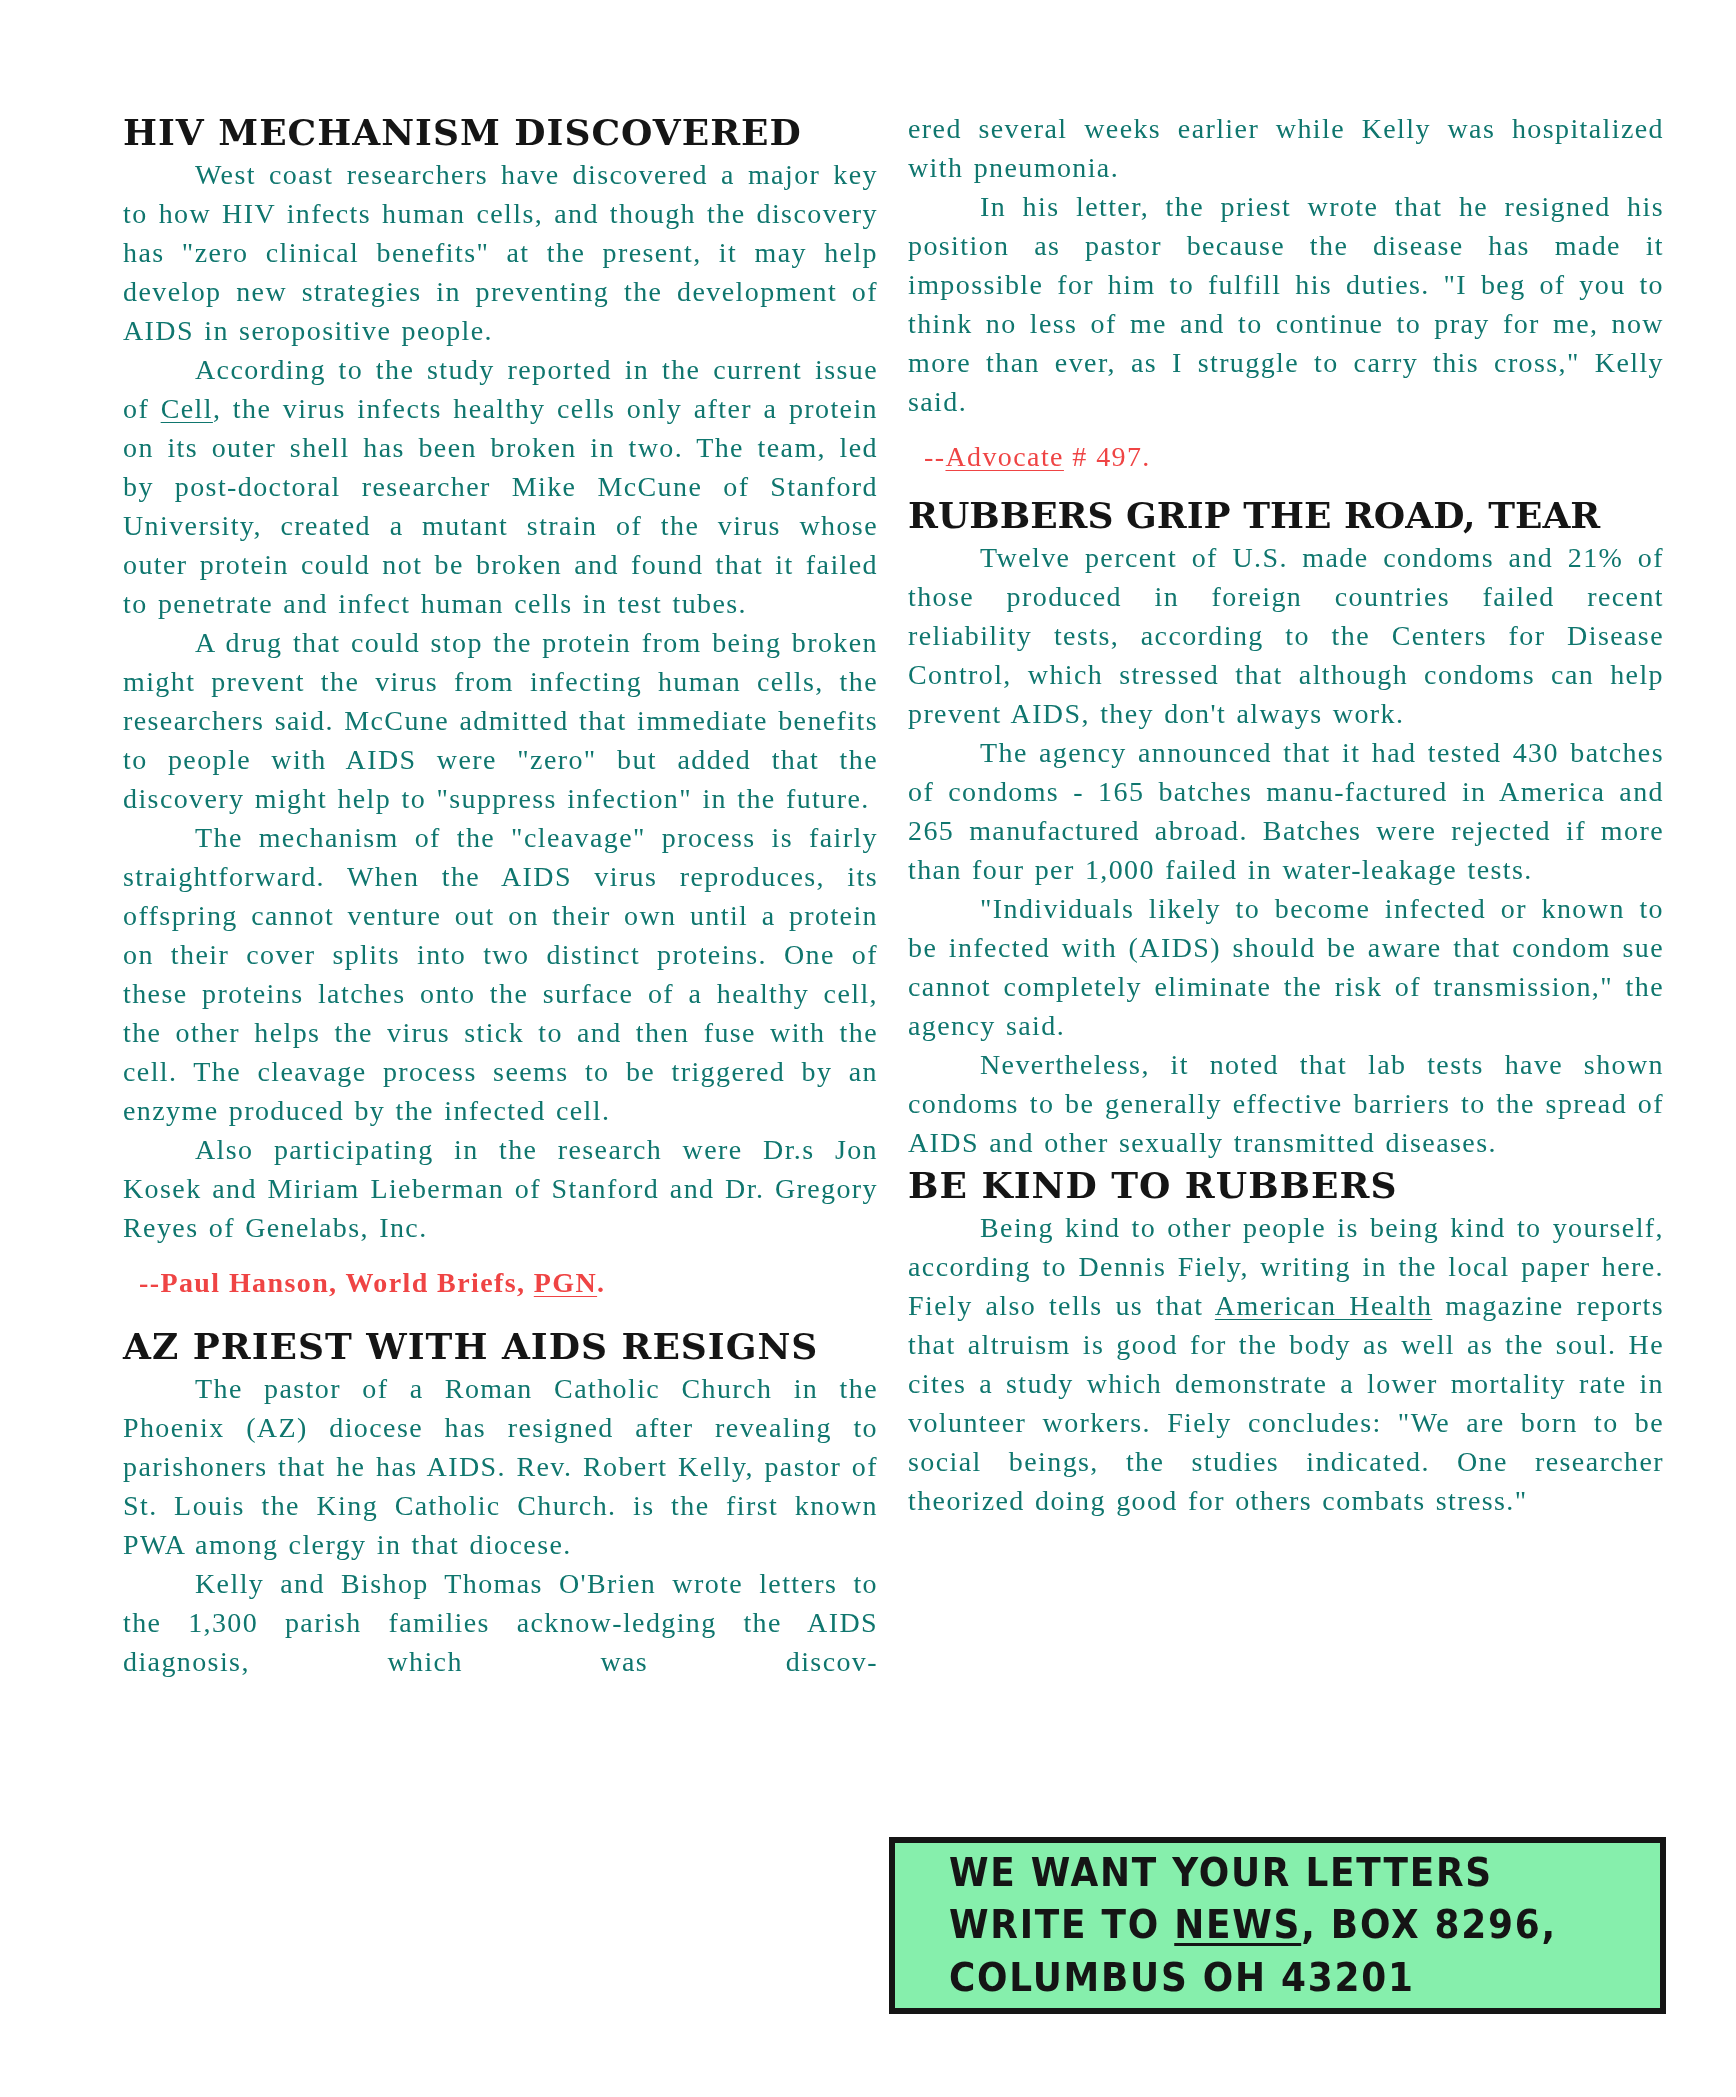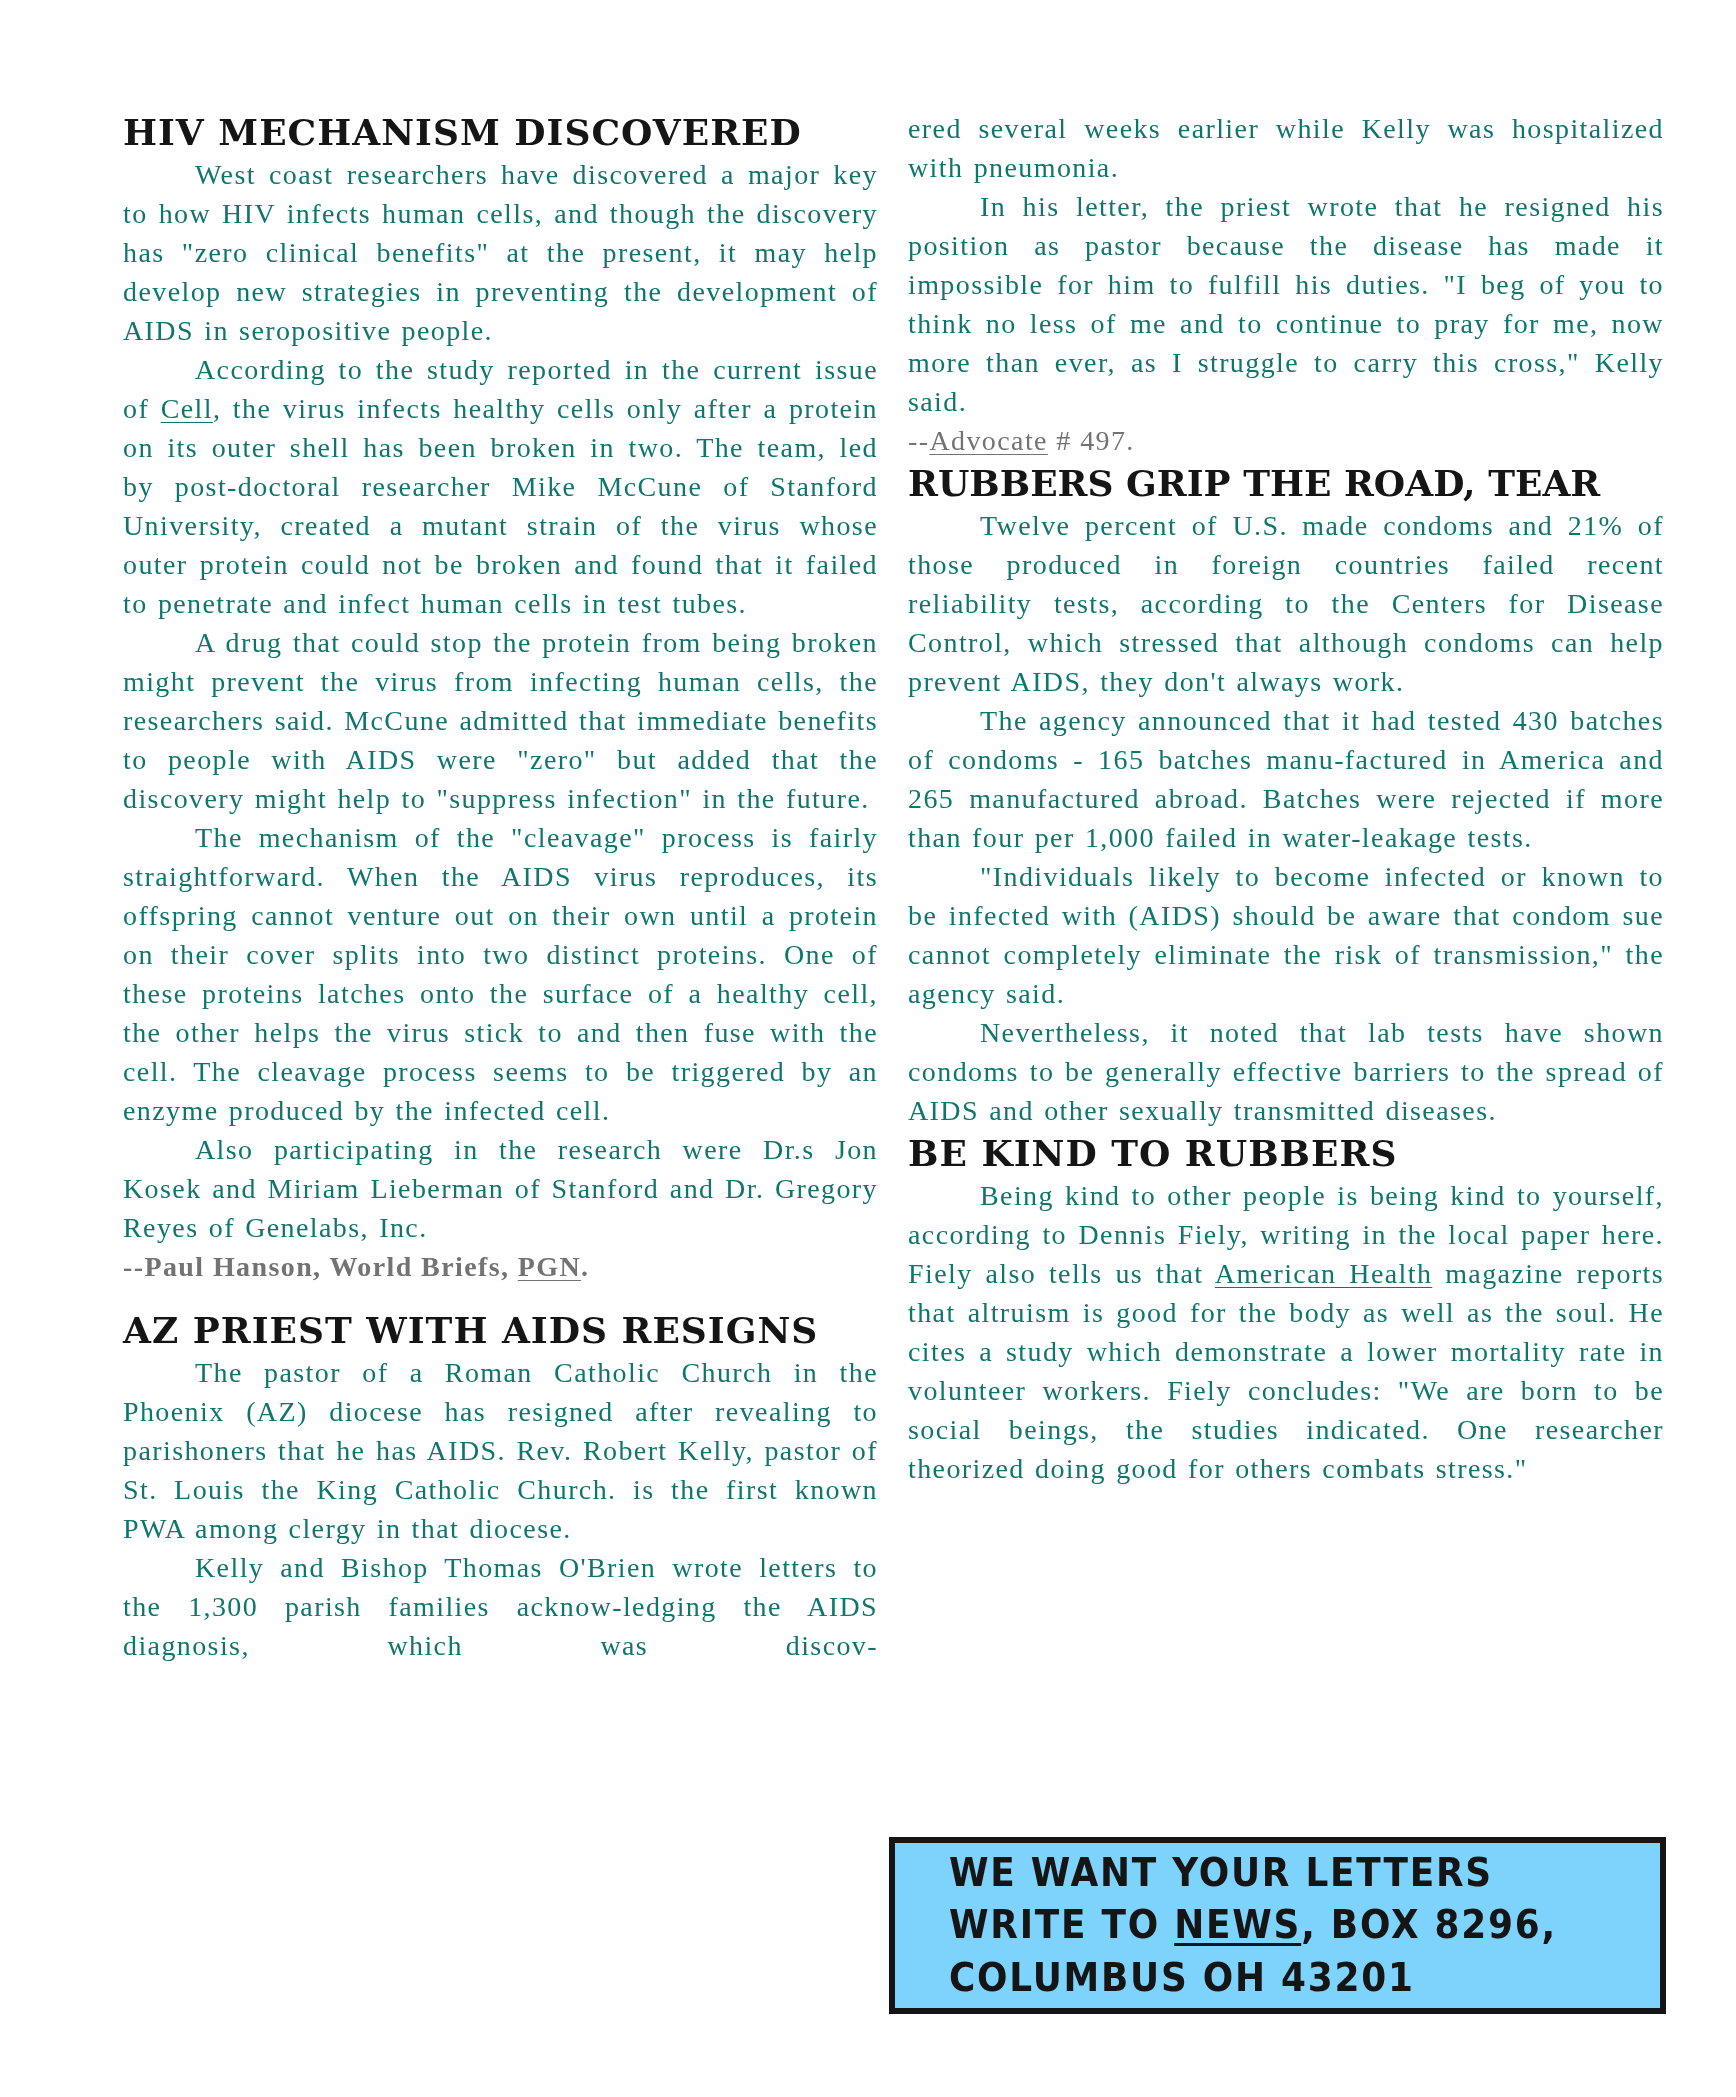--- a/index.html
+++ b/index.html
@@ -50,37 +50,37 @@
     text-indent: 72px;
     margin: 0;
     color: #0f766e;
   }
   .para.noindent { text-indent: 0; }
   .credit {
     font-family: "Liberation Serif", "DejaVu Serif", serif;
     font-size: 28px;
     line-height: 39px;
     letter-spacing: 1.4px;
-    margin: 0;
-    color: #737373;
+    margin: 16px;
+    color: #ef4444;
   }
   .u { text-decoration: underline; text-underline-offset: 3.8px; text-decoration-thickness: 1.4px; }
 
   .article { margin: 0; }
   .gap-after { margin-bottom: 21px; font-weight: bold; }
 
   .letters-box {
     position: absolute;
     left: 889px;
     top: 1837px;
     width: 777px;
     height: 177px;
     box-sizing: border-box;
     border: 6.7px solid #151515;
-    background: #7dd3fc;
+    background: #86efac;
   }
   .letters-line {
     position: absolute;
     left: 54px;
     font-family: "DejaVu Sans", "Liberation Sans", sans-serif;
     font-weight: bold;
     font-size: 39px;
     line-height: 46px;
     letter-spacing: 1.9px;
     white-space: nowrap;

